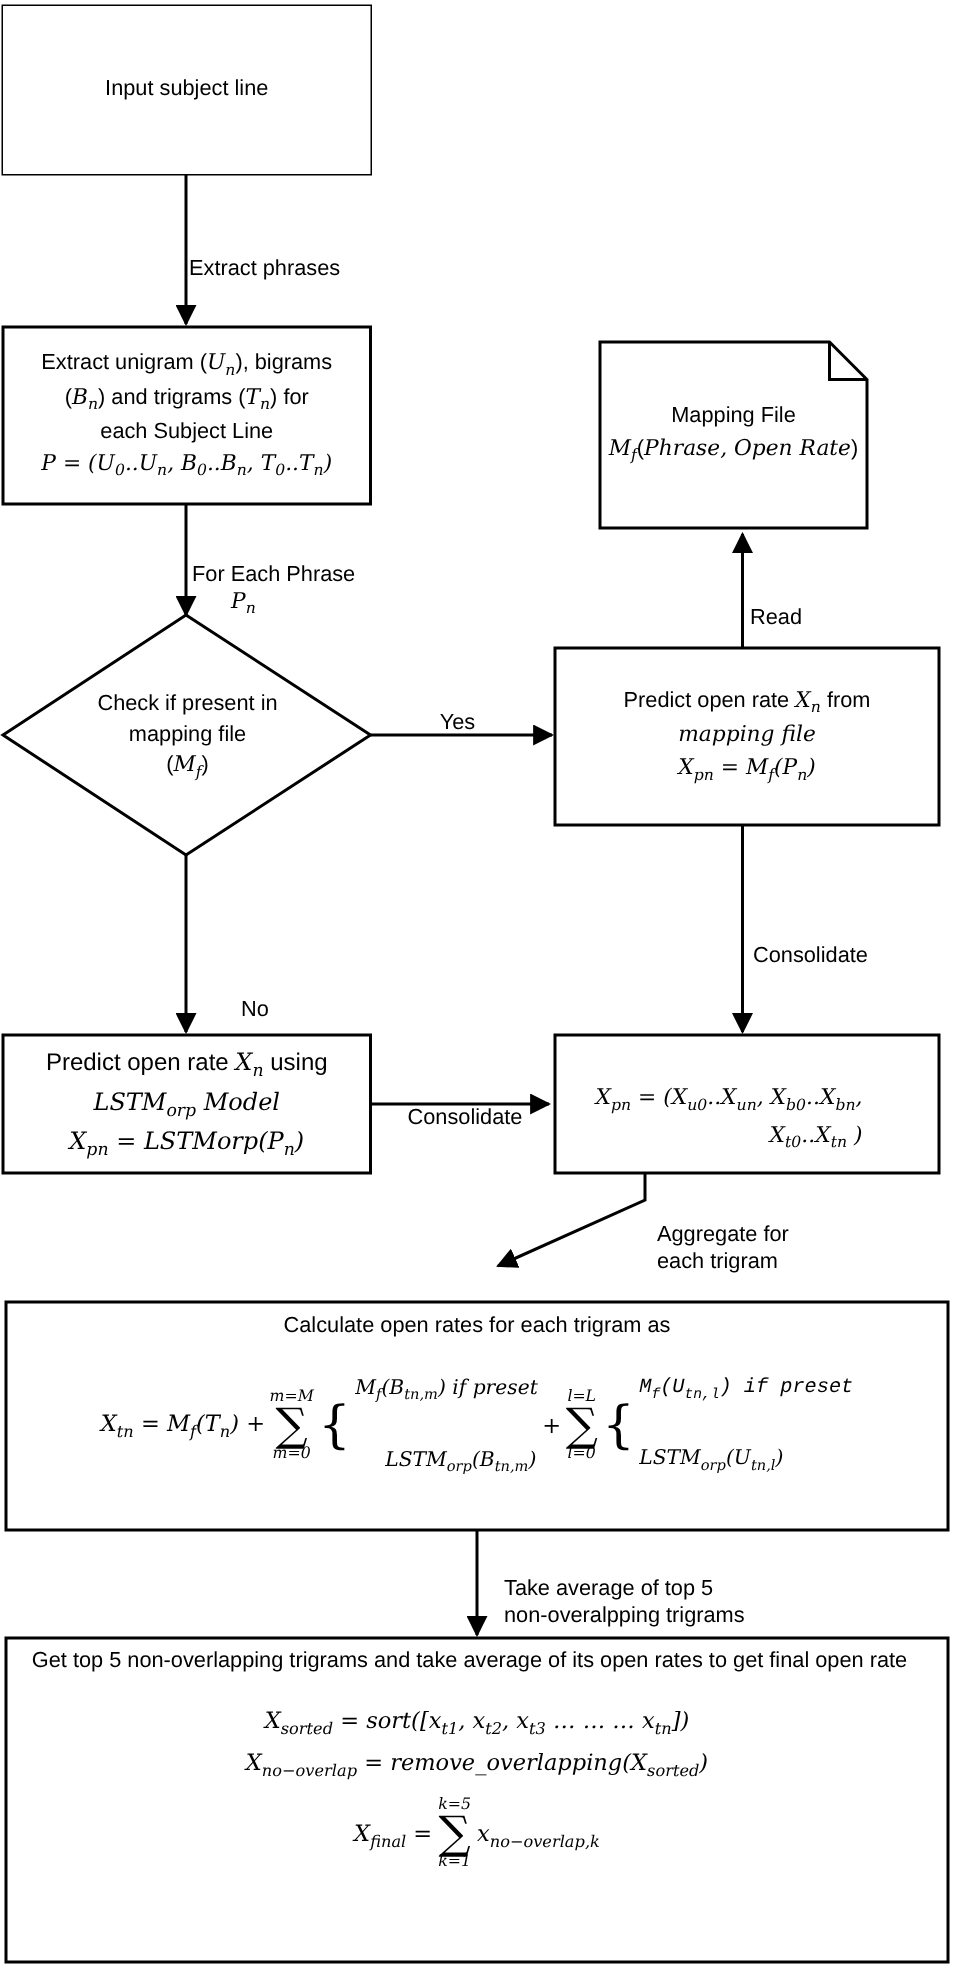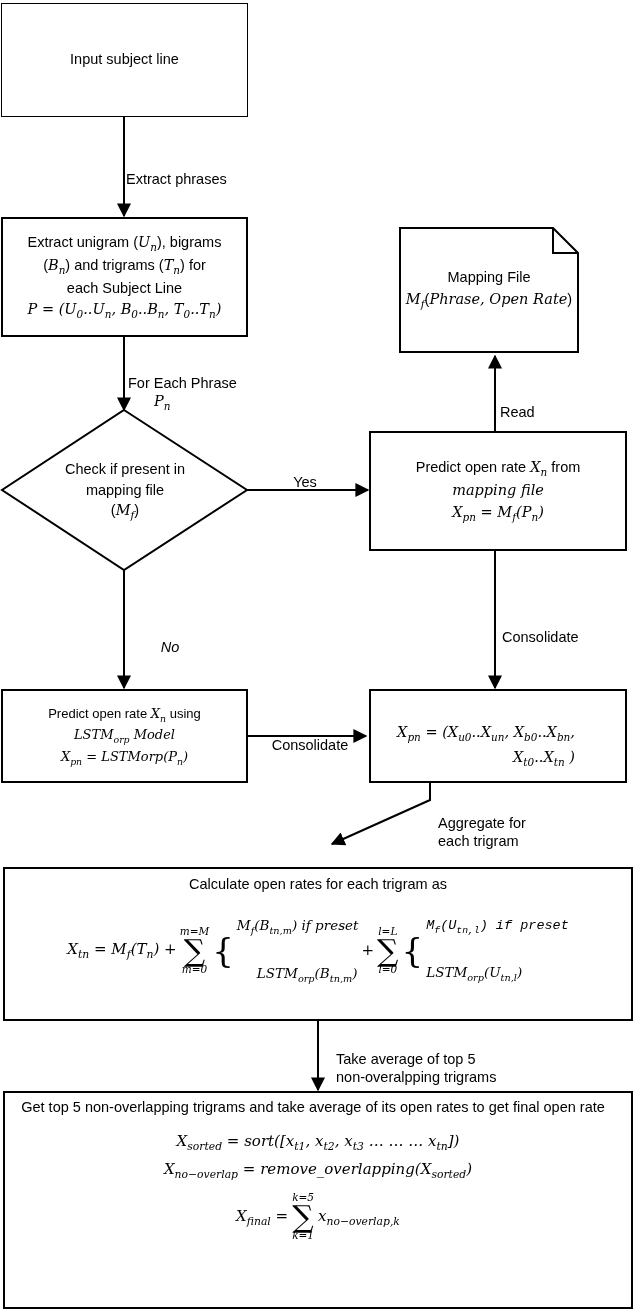--- a/index.html
+++ b/index.html
@@ -176,21 +176,21 @@
 <div style="position:absolute; left:32px; top:452px; width:186px; height:78px; display:flex; align-items:center; justify-content:center; text-align:center; font-size:14.5px; line-height:1.4;">
   <div>
     Check if present in<br>mapping file<br>(<span class="math">M<sub>f</sub></span>)
   </div>
 </div>
 
 <div class="label" style="left:280px; top:455px; width:50px;">
   <span>Yes</span>
 </div>
 
-<div class="label" style="left:150px; top:620px; width:40px;font-style:italic;">
+<div class="label" style="left:150px; top:646px; width:40px;">
   <span>No</span>
 </div>
 
 <div style="position:absolute; left:400px; top:238px; width:178px; height:104px; display:flex; align-items:center; justify-content:center; text-align:center; font-size:14.5px; line-height:1.5;">
   <div>
     Mapping File<br>
     <span class="math">M<sub>f</sub></span>(<span class="math">Phrase, Open Rate</span>)
   </div>
 </div>
 
@@ -203,21 +203,21 @@
     Predict open rate <span class="math">X<sub>n</sub></span> from<br>
     <span class="math">mapping file</span><br>
     <span class="math">X<sub>pn</sub> = M<sub>f</sub>(P<sub>n</sub>)</span>
   </div>
 </div>
 
 <div class="label" style="left:502px; top:610px; width:120px; text-align:left;">
   <span>Consolidate</span>
 </div>
 
-<div style="position:absolute; left:2px; top:690px; width:245px; height:92px; display:flex; align-items:center; justify-content:center; text-align:center; font-size:13px; line-height:1.5;">
+<div style="position:absolute; left:2px; top:690px; width:245px; height:92px; display:flex; align-items:center; justify-content:center; text-align:center; font-size:16px; line-height:1.5;">
   <div>
     Predict open rate <span class="math">X<sub>n</sub></span> using<br>
     <span class="math">LSTM<sub>orp</sub> Model</span><br>
     <span class="math">X<sub>pn</sub> = LSTMorp(P<sub>n</sub>)</span>
   </div>
 </div>
 
 <div class="label" style="left:250px; top:718px; width:120px;">
   <span>Consolidate</span>
 </div>
@@ -260,21 +260,21 @@
     </span>
   </div>
 </div>
 
 <div class="label" style="left:336px; top:1032px; width:260px; text-align:left;">
   Take average of top 5<br>non-overalpping trigrams
 </div>
 
 <div style="position:absolute; left:4px; top:1092px; width:628px; height:216px;">
   <div class="finalbox-title">Get top 5 non-overlapping trigrams and take average of its open rates to get final open rate</div>
-  <div class="finaleq" style="margin-top:8px;">
+  <div class="finaleq" style="margin-top:14px;">
     <div>X<sub>sorted</sub> = sort([x<sub>t1</sub>, x<sub>t2</sub>, x<sub>t3</sub> … … … x<sub>tn</sub>])</div>
     <div>X<sub>no−overlap</sub> = remove_overlapping(X<sub>sorted</sub>)</div>
     <div style="display:flex; align-items:center; justify-content:center; gap:4px; margin-top:8px;">
       <span>X<sub>final</sub> =</span>
       <span class="sumlim">
           <span>k=5</span>
           <span class="bigsum" style="font-style:normal;">∑</span>
           <span>k=1</span>
         </span>
       <span>x<sub>no−overlap,k</sub></span>

